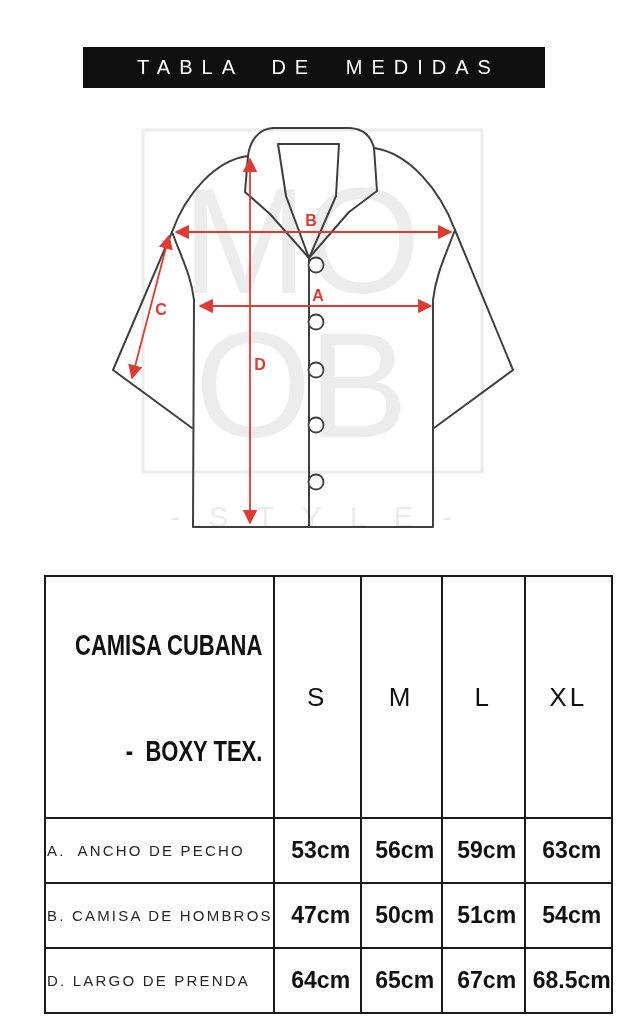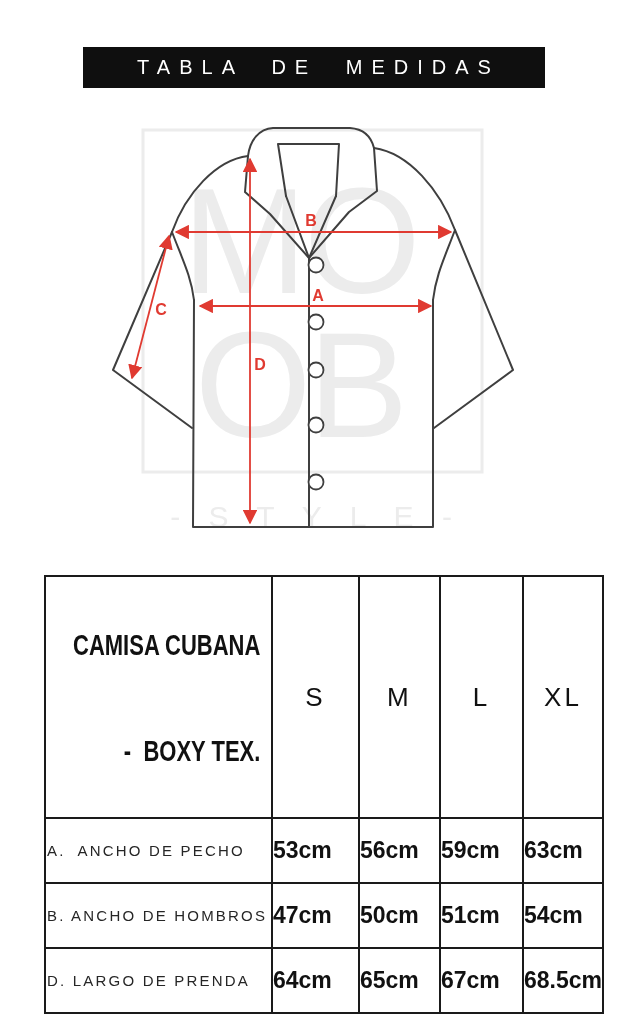--- a/index.html
+++ b/index.html
@@ -42,21 +42,21 @@
   .product-inner{
     display:inline-block;transform:scale(0.88,1.18);transform-origin:100% 50%;
     font-weight:bold;font-size:25px;line-height:1.2;color:#111;
     padding-right:12px;letter-spacing:0;white-space:pre;text-align:right;
   }
   th.size{font-weight:400;font-size:26px;letter-spacing:3px;color:#111;text-align:center;vertical-align:middle;}
   td.mlabel{
     font-size:15px;letter-spacing:2.2px;color:#262626;text-align:left;
     padding-left:1px;white-space:pre;vertical-align:middle;
   }
-  td.mval{font-size:23px;font-weight:bold;color:#111;text-align:left;vertical-align:middle;letter-spacing:0;}
+  td.mval{font-size:23px;font-weight:bold;color:#111;text-align:center;vertical-align:middle;letter-spacing:0;padding-left:7px;}
 </style>
 </head>
 <body>
 
 <div class="page">
 
   <header class="title-bar">
     <span>TABLA DE MEDIDAS</span>
   </header>
 
@@ -145,21 +145,21 @@
         <th class="size">XL</th>
       </tr>
       <tr class="data">
         <td class="mlabel">A.  ANCHO DE PECHO</td>
         <td class="mval">53cm</td>
         <td class="mval">56cm</td>
         <td class="mval">59cm</td>
         <td class="mval">63cm</td>
       </tr>
       <tr class="data">
-        <td class="mlabel">B. ANCHO DE HOMBROS</td>
+        <td class="mlabel">B. CAMISA DE HOMBROS</td>
         <td class="mval">47cm</td>
         <td class="mval">50cm</td>
         <td class="mval">51cm</td>
         <td class="mval">54cm</td>
       </tr>
       <tr class="data">
         <td class="mlabel">D. LARGO DE PRENDA</td>
         <td class="mval">64cm</td>
         <td class="mval">65cm</td>
         <td class="mval">67cm</td>

